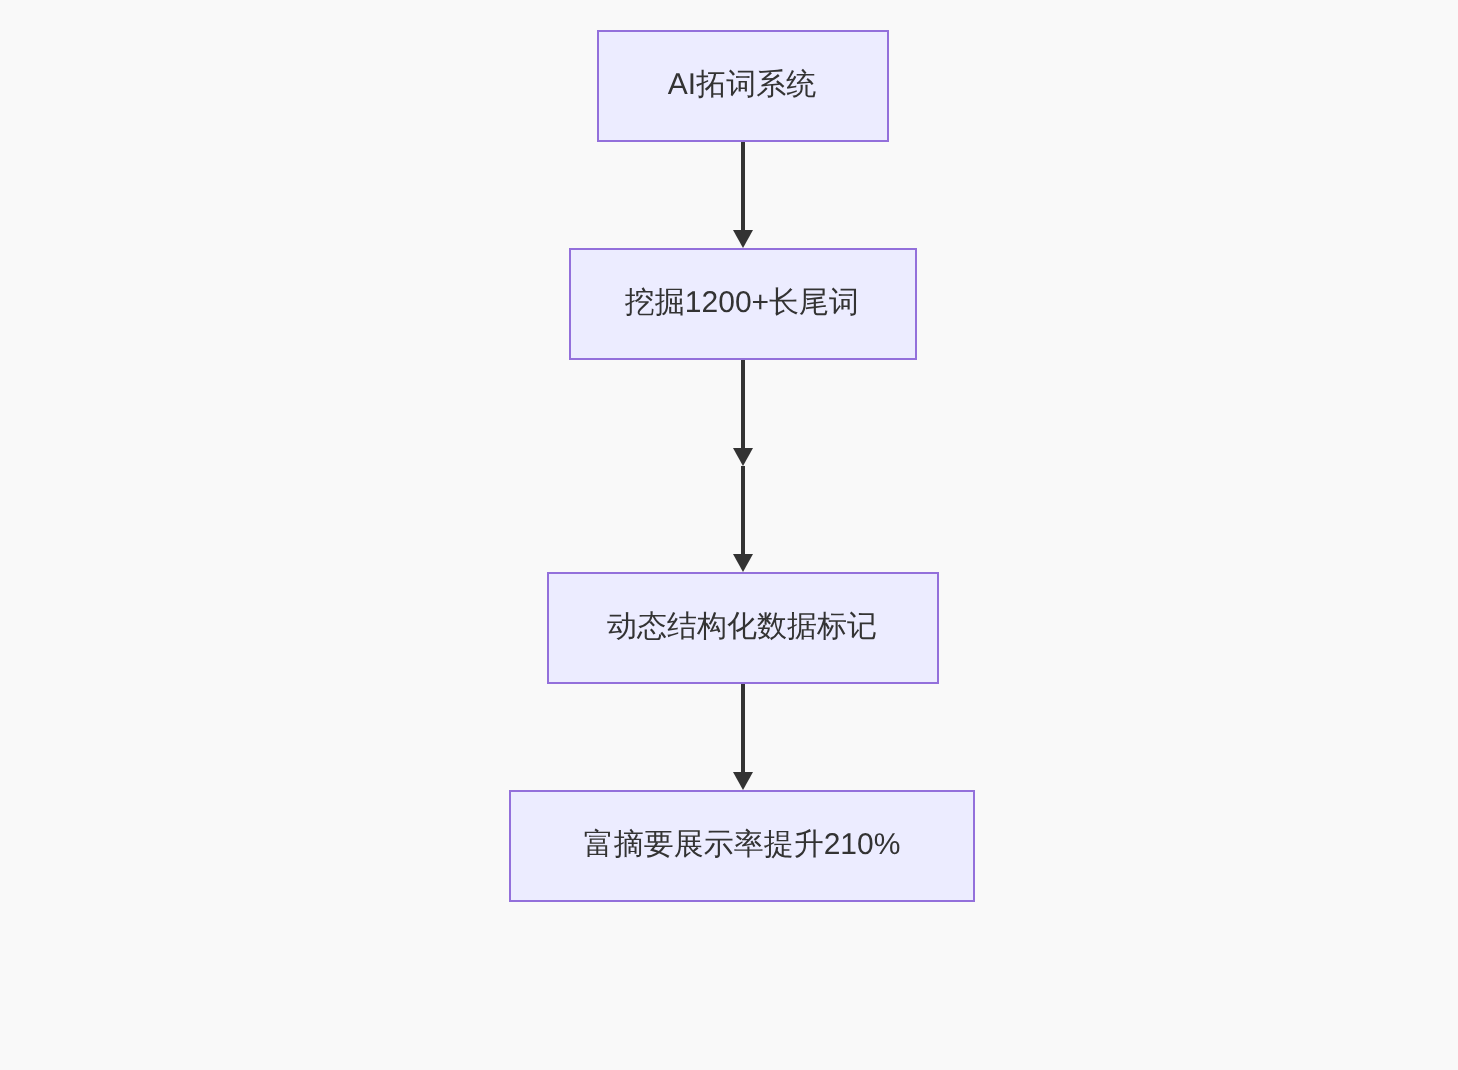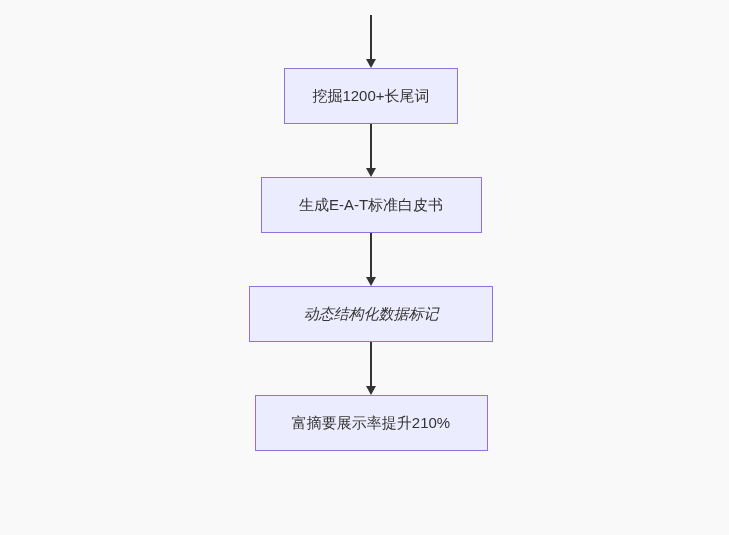--- a/index.html
+++ b/index.html
@@ -34,21 +34,21 @@
     border: 1px solid #9370DB;
     color: #333333;
     font-size: 15px;
     line-height: 1.2;
     white-space: nowrap;
     text-align: center;
   }
   .node.n1 { width: 146px; }
   .node.n2 { width: 174px; }
   .node.n3 { width: 221px; }
-  .node.n4 { width: 244px; font-style: italic; }
+  .node.n4 { width: 196px; }
   .node.n5 { width: 233px; }
   .edge {
     height: 53px;
     width: 12px;
     display: flex;
     flex-direction: column;
     align-items: center;
   }
   .edge-line {
     width: 2px;
@@ -63,34 +63,34 @@
     border-top: 9px solid #333333;
     margin-top: -1px;
   }
 </style>
 </head>
 <body>
 
 <div class="canvas">
   <div class="flow">
 
+    <div class="node n1">AI拓词系统</div>
 
     <div class="edge">
       <div class="edge-line"></div>
       <div class="edge-head"></div>
     </div>
 
     <div class="node n2">挖掘1200+长尾词</div>
 
     <div class="edge">
       <div class="edge-line"></div>
       <div class="edge-head"></div>
     </div>
 
-    <div class="node n3">生成E-A-T标准白皮书</div>
 
     <div class="edge">
       <div class="edge-line"></div>
       <div class="edge-head"></div>
     </div>
 
     <div class="node n4">动态结构化数据标记</div>
 
     <div class="edge">
       <div class="edge-line"></div>

